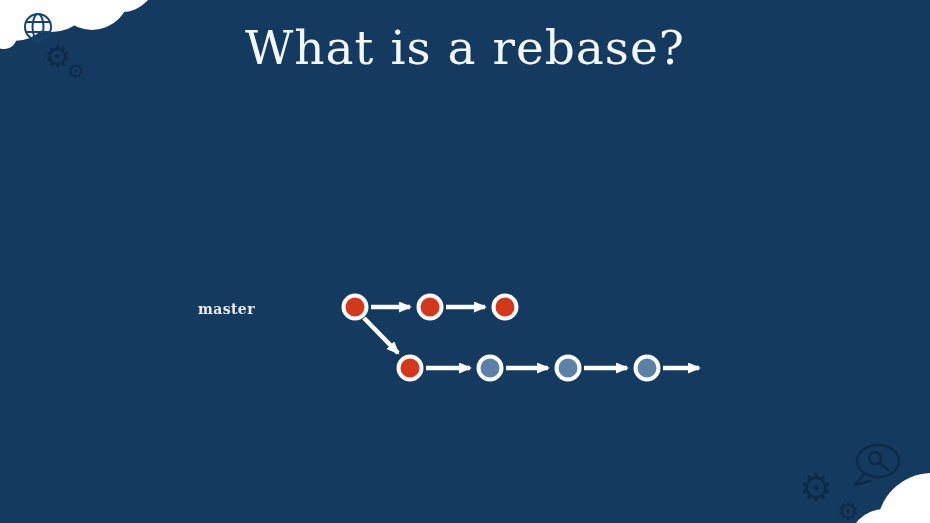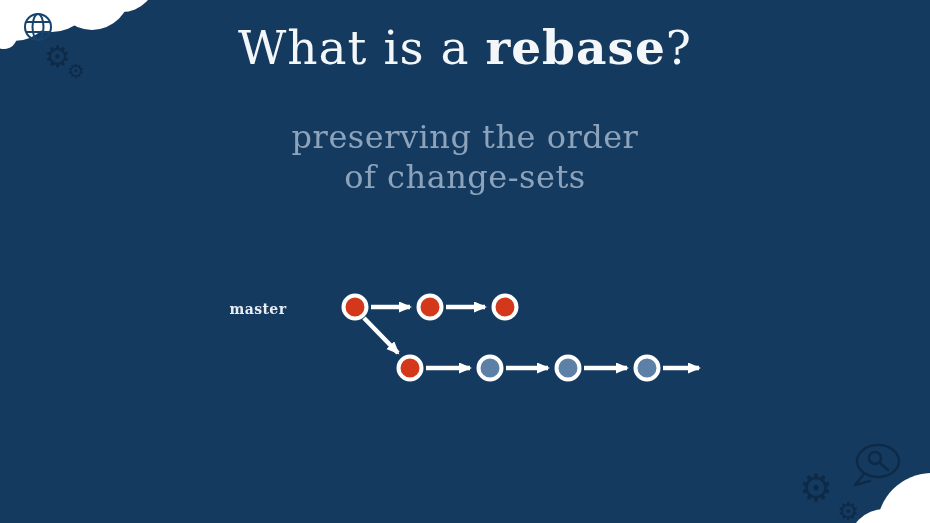--- a/index.html
+++ b/index.html
@@ -29,40 +29,40 @@
     top: 20px;
     left: 0;
     width: 100%;
     margin: 0;
     text-align: center;
     color: #F4F7FA;
     font-size: 47px;
     font-weight: normal;
     letter-spacing: 1px;
   }
-  .title b { font-weight: bold; }
+  .title b { font-weight: normal; }
 
   .subtitle {
     position: absolute;
     z-index: 4;
     top: 117px;
     left: 0;
     width: 100%;
     text-align: center;
     color: #8CA3BB;
     font-size: 32px;
     line-height: 40px;
     letter-spacing: 0.5px;
   }
 
   .branch-label {
     position: absolute;
     z-index: 4;
     width: 120px;
-    text-align: center;
+    text-align: left;
     color: #E9EDF2;
     font-size: 14px;
     font-weight: bold;
     letter-spacing: 0.4px;
     line-height: 18px;
   }
   #label-master { left: 198px; top: 300px; }
   #label-feature { left: 231px; top: 359px; }
 
   .gear {
@@ -109,24 +109,20 @@
     </g>
   </svg>
 
   <span class="gear" id="gear-tl-1">⚙</span>
   <span class="gear" id="gear-tl-2">⚙</span>
   <span class="gear" id="gear-br-1">⚙</span>
   <span class="gear" id="gear-br-2">⚙</span>
 
   <h1 class="title"><span>What is a </span><b>rebase</b><span>?</span></h1>
 
-  <div class="subtitle">
-    <div>preserving the order</div>
-    <div>of change-sets</div>
-  </div>
 
   <div class="branch-label" id="label-master">master</div>
 
   <svg id="diagram-layer" class="layer" viewBox="0 0 930 523" aria-hidden="true">
       <defs>
         <marker id="ah" markerWidth="14" markerHeight="12" refX="11" refY="5.5" orient="auto" markerUnits="userSpaceOnUse">
           <path d="M0,0 L13,5.5 L0,11 Z" fill="#FFFFFF"></path>
         </marker>
       </defs>
       <line x1="371" y1="307" x2="410" y2="307" stroke="#FFFFFF" stroke-width="4.5" marker-end="url(#ah)"></line>

